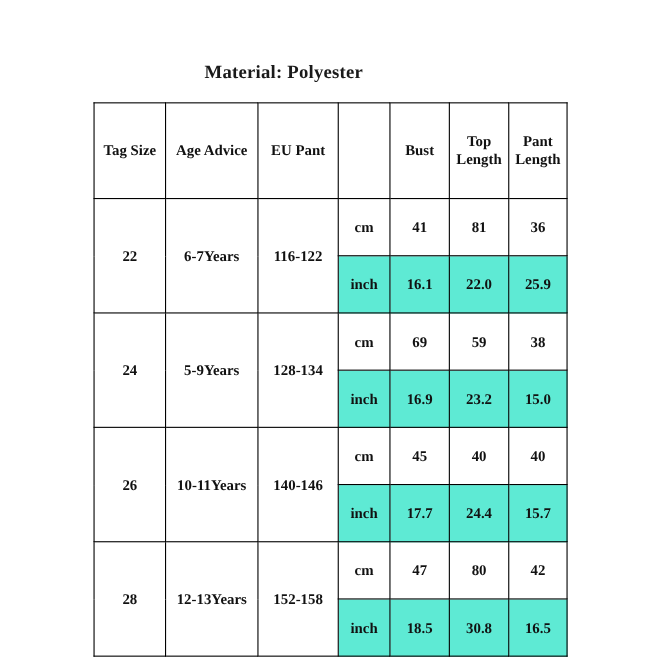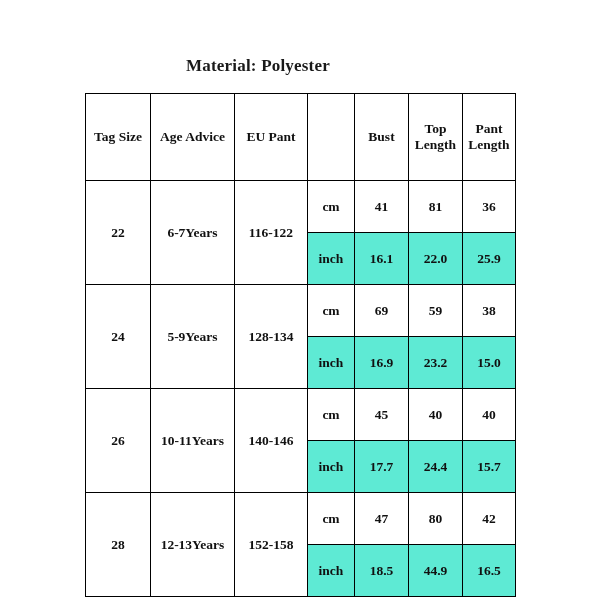--- a/index.html
+++ b/index.html
@@ -172,21 +172,21 @@
           <td rowspan="2">12-13Years</td>
           <td rowspan="2">152-158</td>
           <td class="unit-cell">cm</td>
           <td>47</td>
           <td>80</td>
           <td>42</td>
         </tr>
         <tr>
           <td class="unit-cell shaded">inch</td>
           <td class="shaded">18.5</td>
-          <td class="shaded">44.9</td>
+          <td class="shaded">30.8</td>
           <td class="shaded">16.5</td>
         </tr>
 
       </tbody>
     </table>
   </div>
 
 </div>
 
 </body></html>

